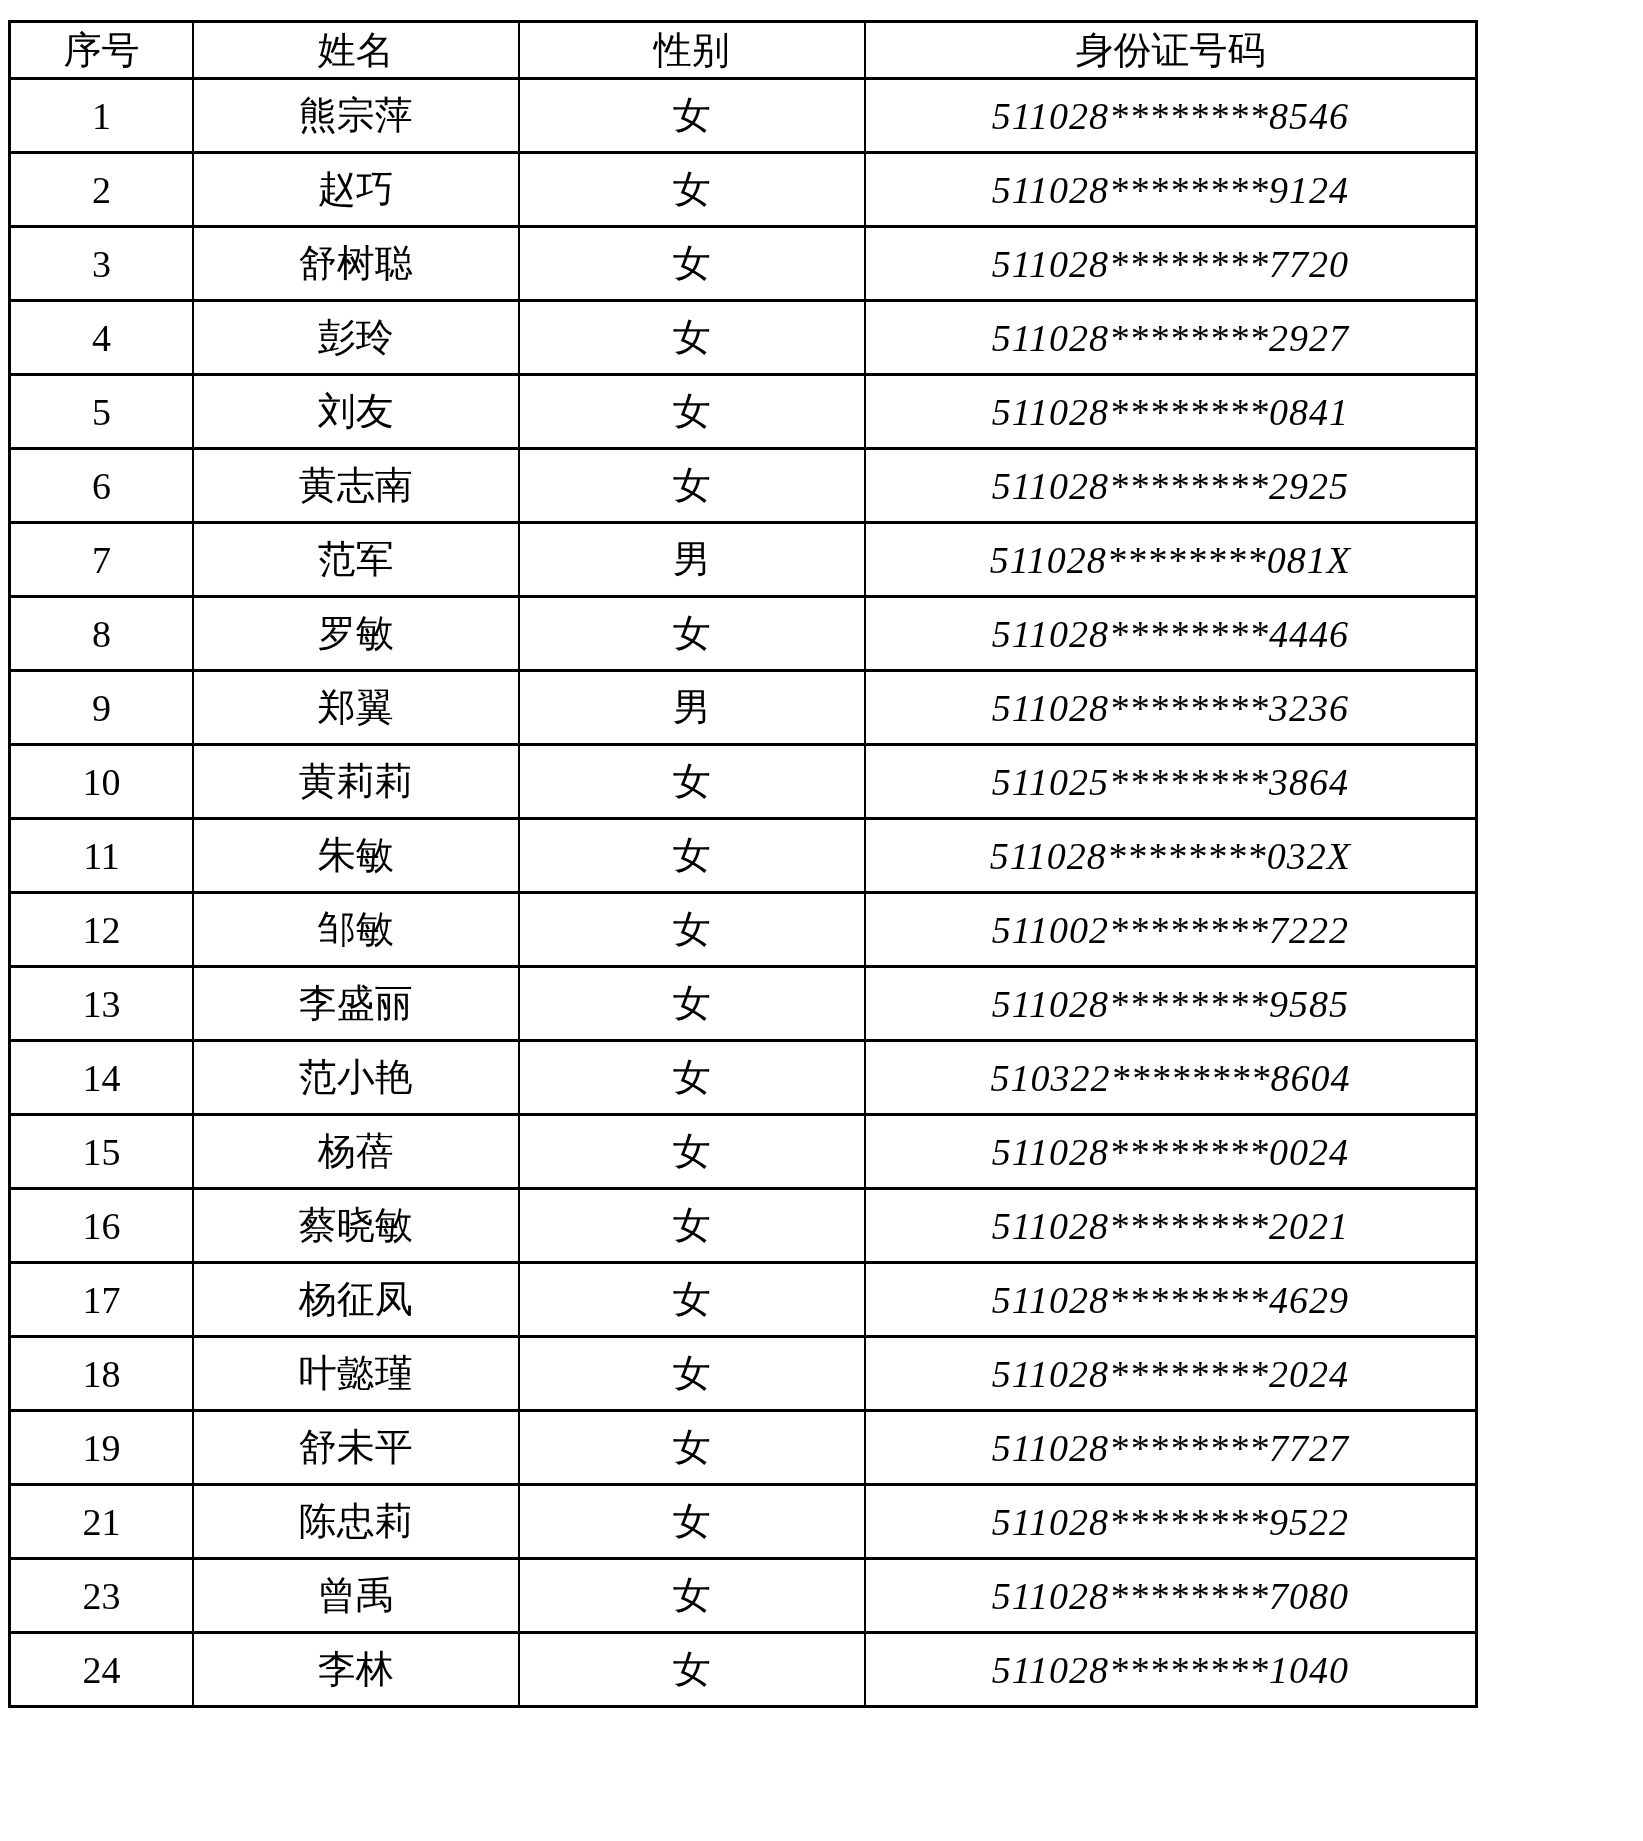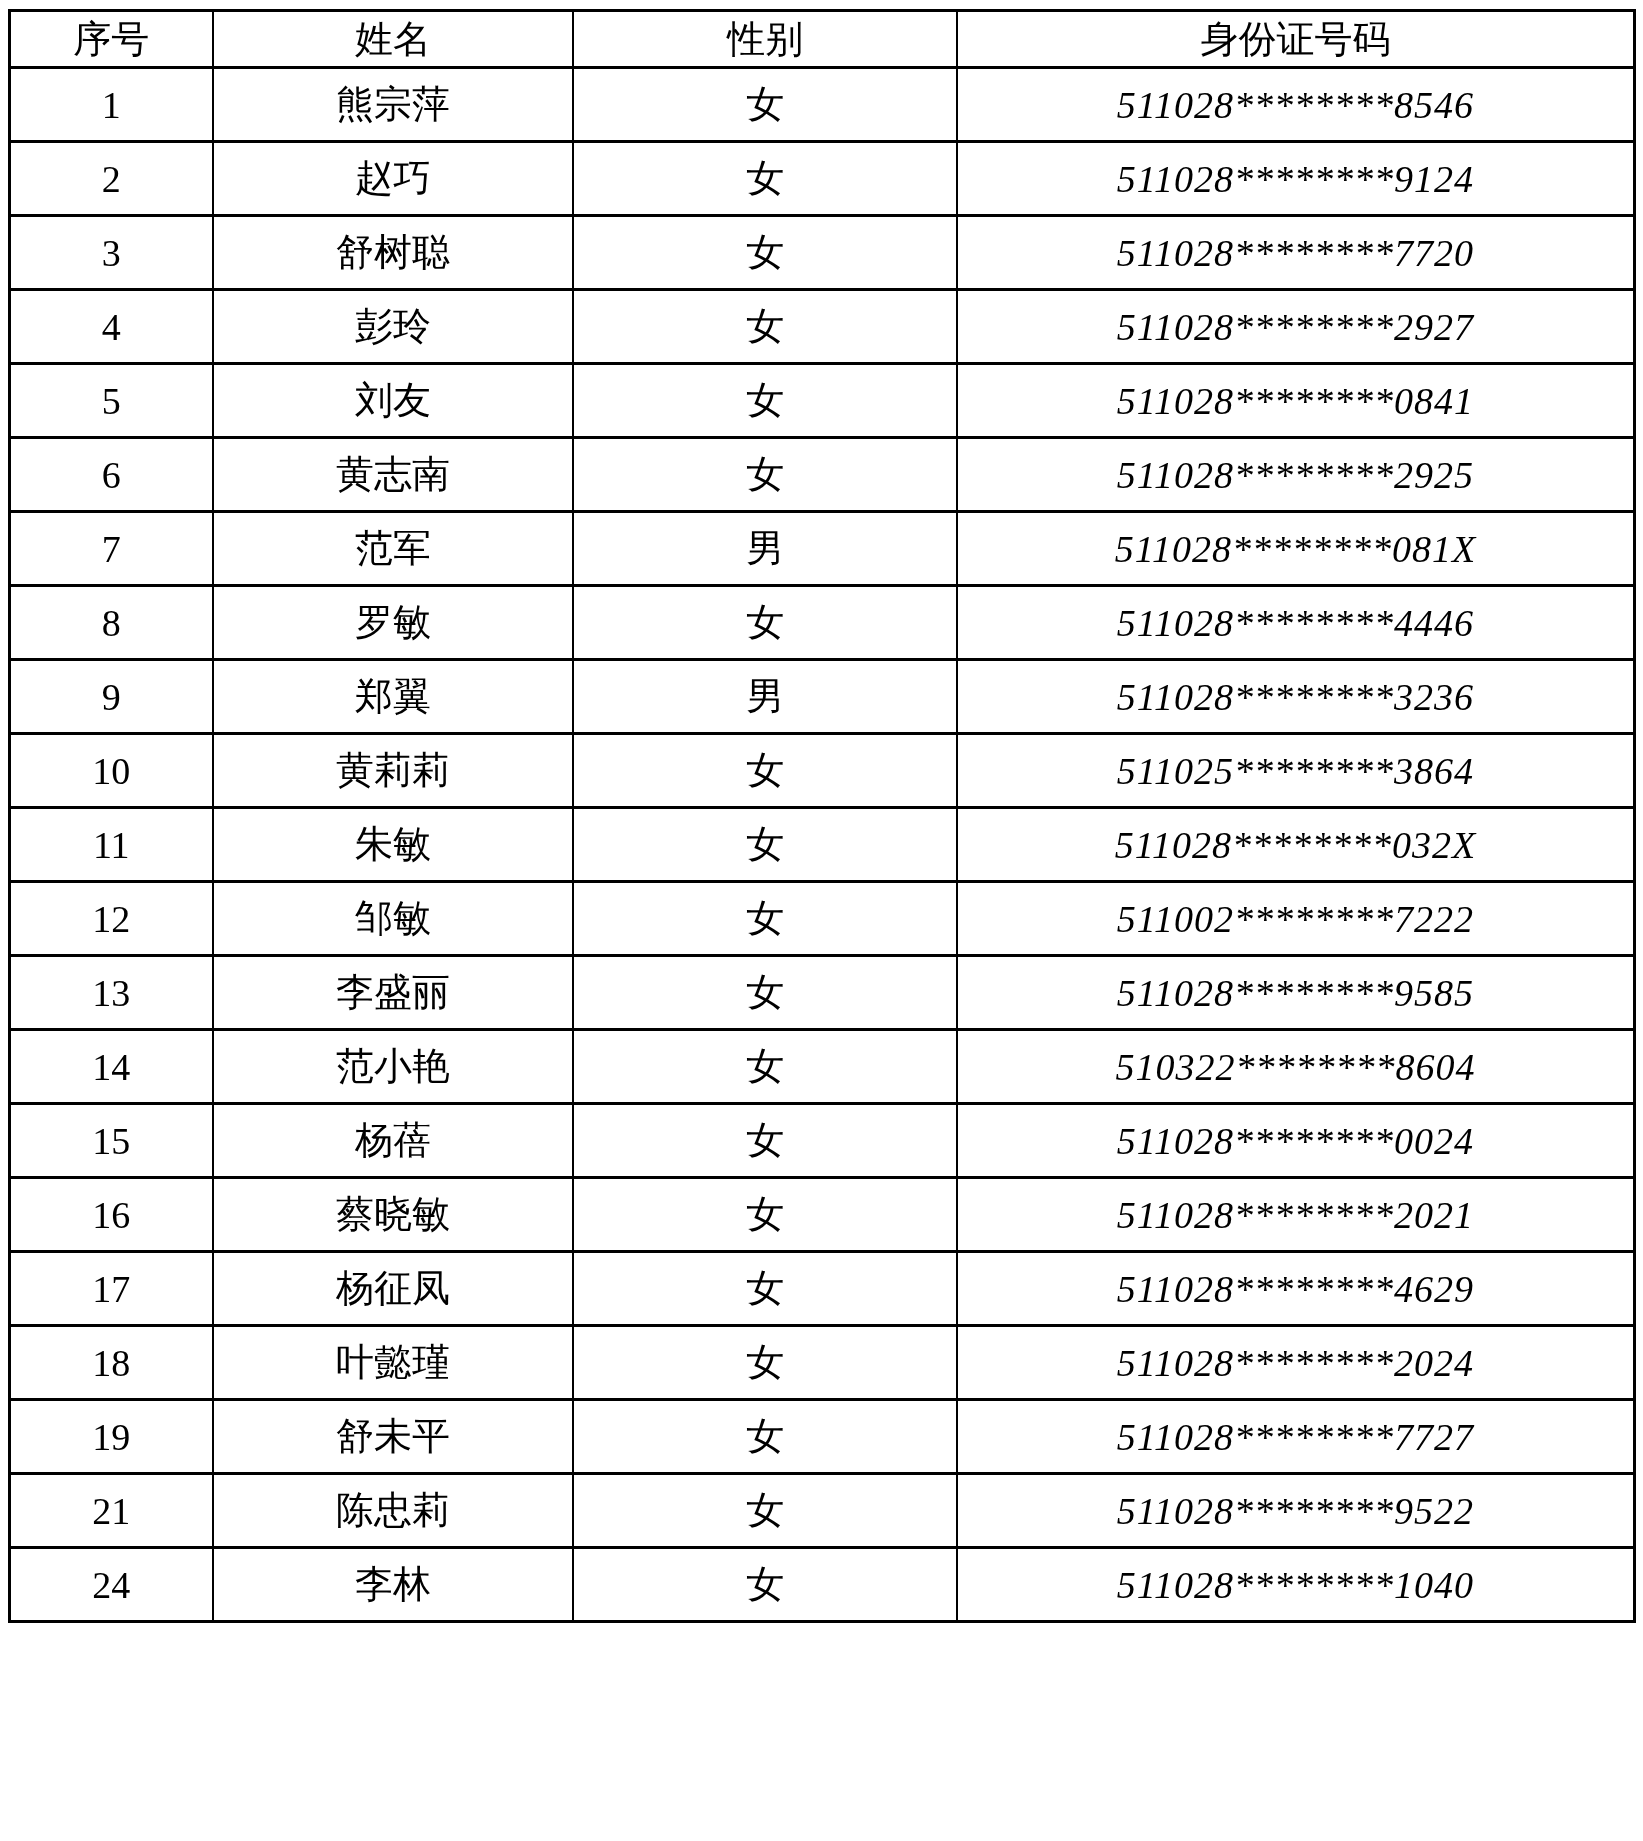--- a/index.html
+++ b/index.html
@@ -10,22 +10,22 @@
   body {
     width: 1643px;
     height: 1841px;
     position: relative;
     font-family: "Liberation Serif", "DejaVu Serif", serif;
     color: #000000;
   }
   table.roster {
     border-collapse: collapse;
     table-layout: fixed;
-    width: 1628px;
-    margin: 9px 0 0 8px;
+    width: 1470px;
+    margin: 20px 0 0 8px;
     border: 3px solid #000000;
   }
   col.c-no     { width: 12.5%; }
   col.c-name   { width: 22.2%; }
   col.c-gender { width: 23.6%; }
   col.c-id     { width: 41.7%; }
   th, td {
     border-style: solid;
     border-color: #000000;
     border-width: 3px 2px;
@@ -175,19 +175,25 @@
         <td class="cell-gender">女</td>
         <td class="cell-id">511028********7727</td>
       </tr>
       <tr>
         <td class="cell-no">21</td>
         <td class="cell-name">陈忠莉</td>
         <td class="cell-gender">女</td>
         <td class="cell-id">511028********9522</td>
       </tr>
       <tr>
+        <td class="cell-no">23</td>
+        <td class="cell-name">曾禹</td>
+        <td class="cell-gender">女</td>
+        <td class="cell-id">511028********7080</td>
+      </tr>
+      <tr>
         <td class="cell-no">24</td>
         <td class="cell-name">李林</td>
         <td class="cell-gender">女</td>
         <td class="cell-id">511028********1040</td>
       </tr>
     </tbody>
 </table>
 
 </body></html>

